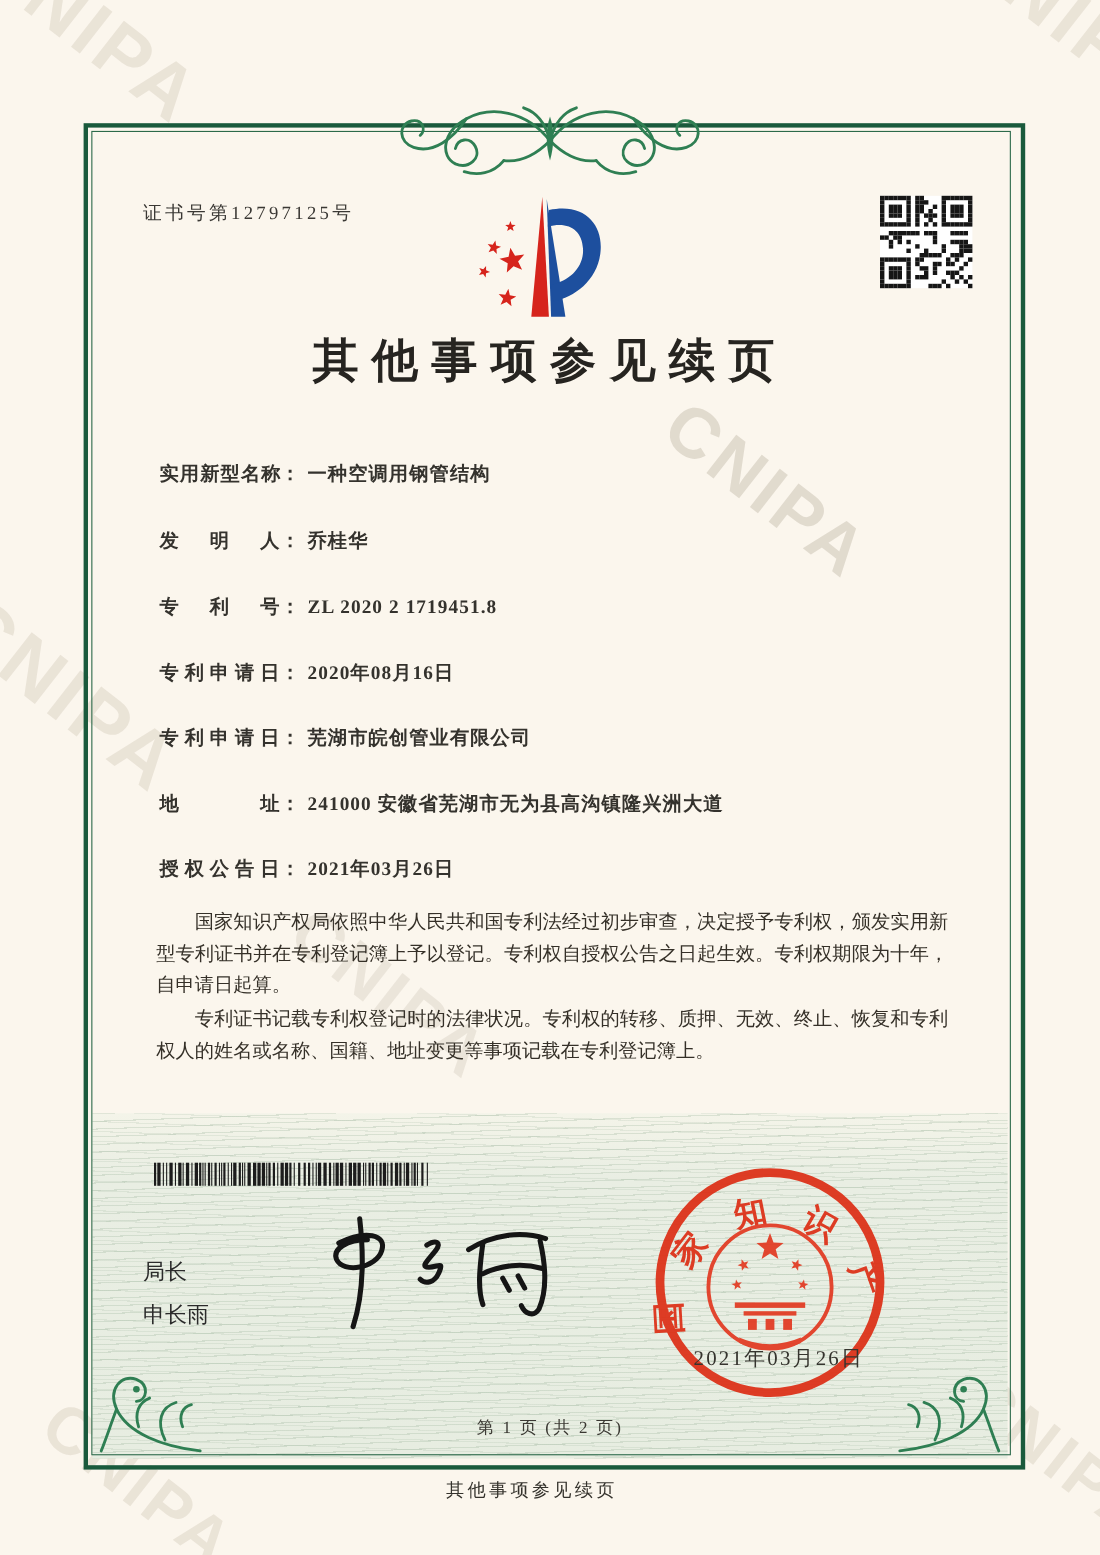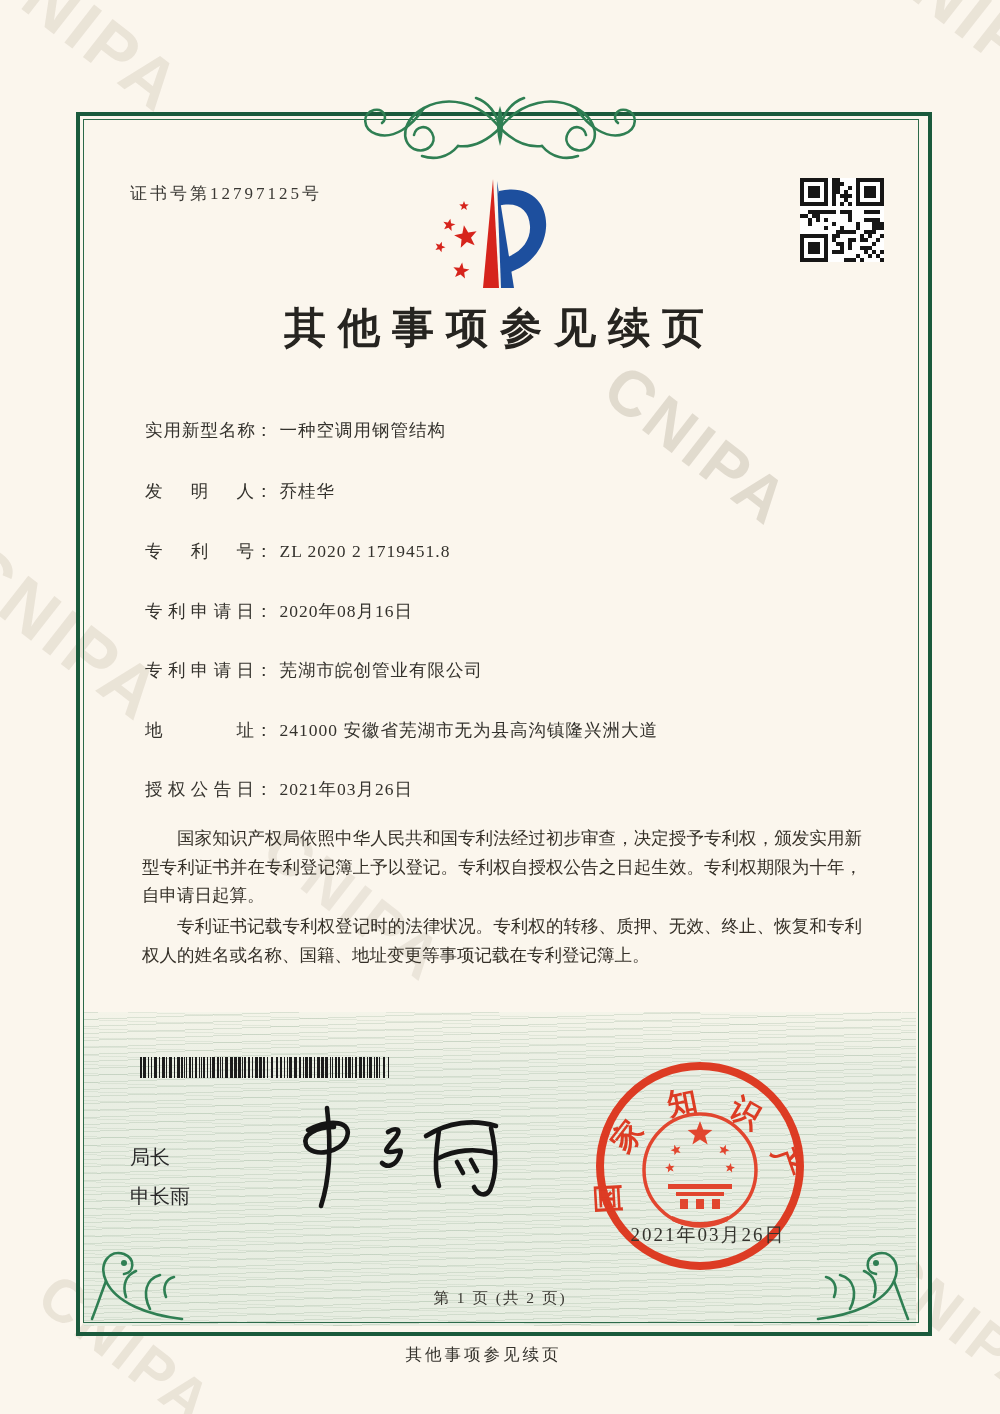--- a/index.html
+++ b/index.html
@@ -31,21 +31,21 @@
   .qr{left:800px;top:178px;width:84px;height:84px;display:grid;
       grid-template-columns:repeat(21,1fr);grid-template-rows:repeat(21,1fr);
       background:#fff;z-index:4;}
   .qr div{background:transparent;}
   .qr div.on{background:#161616;}
   .title{left:0;top:300px;width:1000px;text-align:center;font-size:42px;font-weight:bold;
          letter-spacing:12px;color:#262420;z-index:4;}
 
   
   .frow{position:absolute;left:145px;width:720px;font-size:17.5px;color:#34322d;
-        letter-spacing:1px;z-index:4;white-space:nowrap;}
+        letter-spacing:1px;z-index:4;white-space:nowrap;font-weight:bold;}
   .flabel{display:inline-block;width:110px;text-align:justify;text-align-last:justify;}
   .fcolon{display:inline-block;margin-right:6px;}
   .grant-right{position:absolute;left:370px;top:0;}
 
   
   .paras{left:142px;top:824px;width:720px;font-size:17.5px;line-height:1.64;
          text-align:justify;color:#353028;z-index:4;}
   .paras p{margin:0 0 2px 0;text-indent:2em;}
 
   

